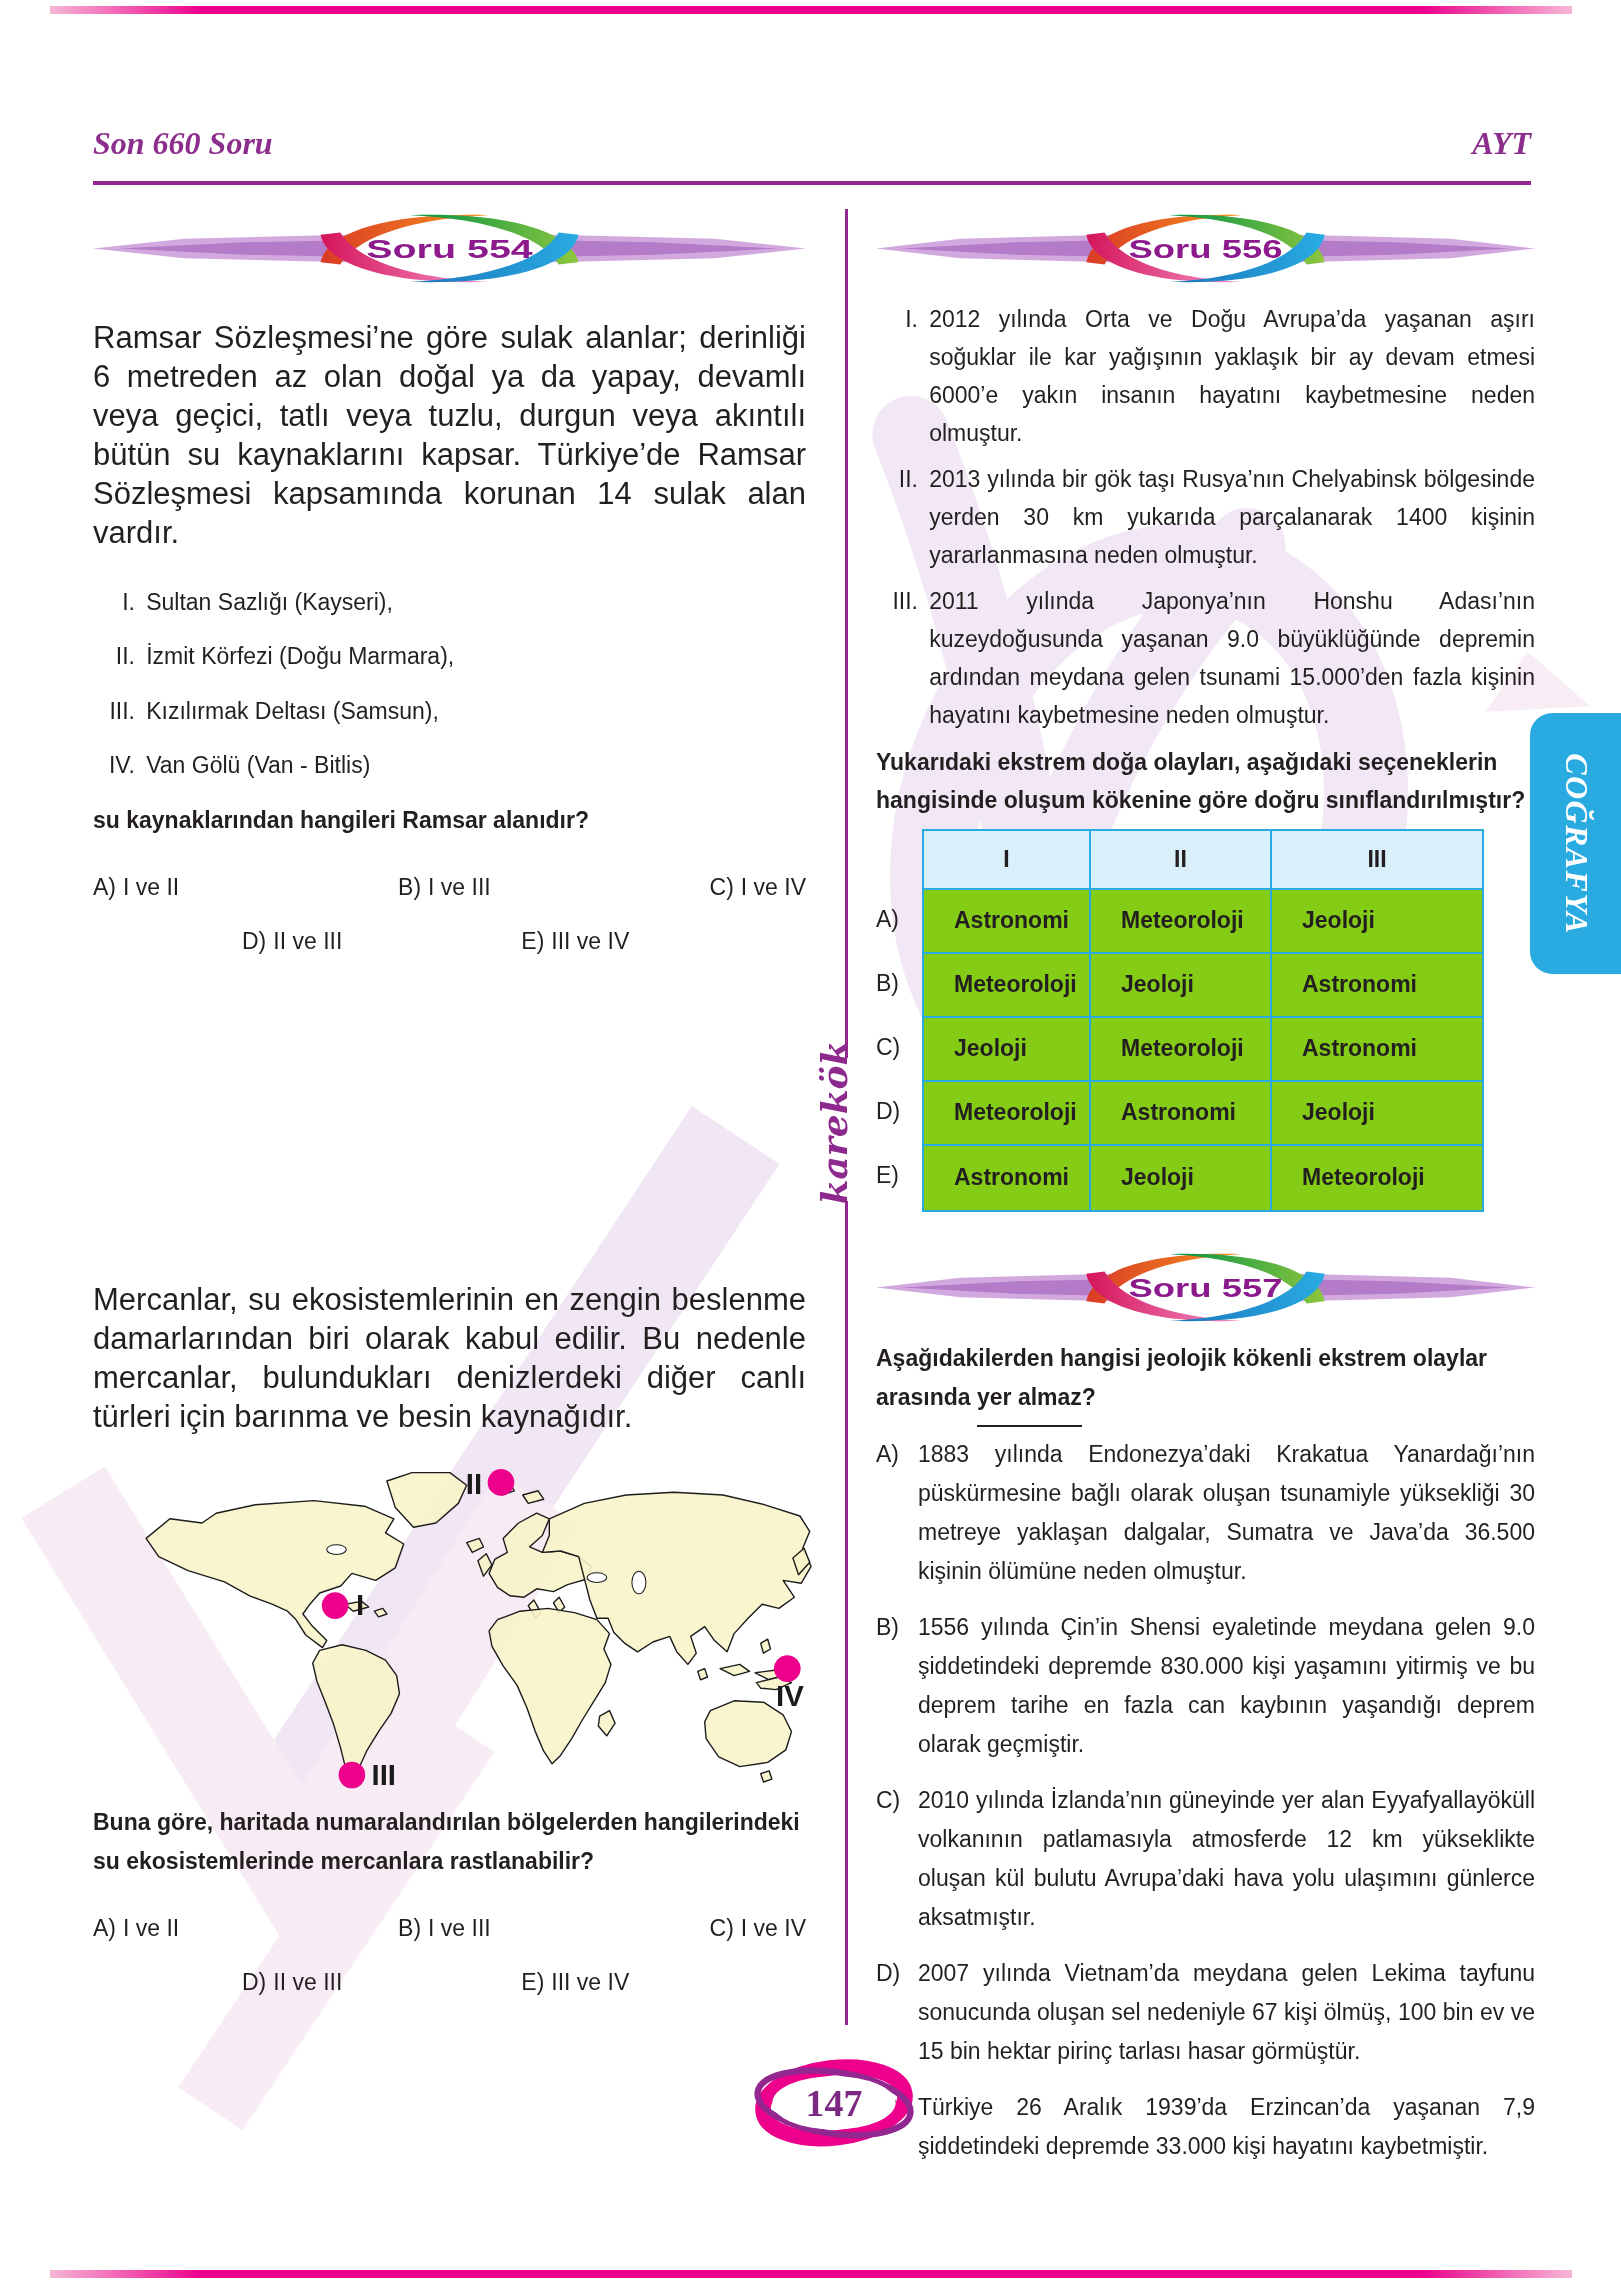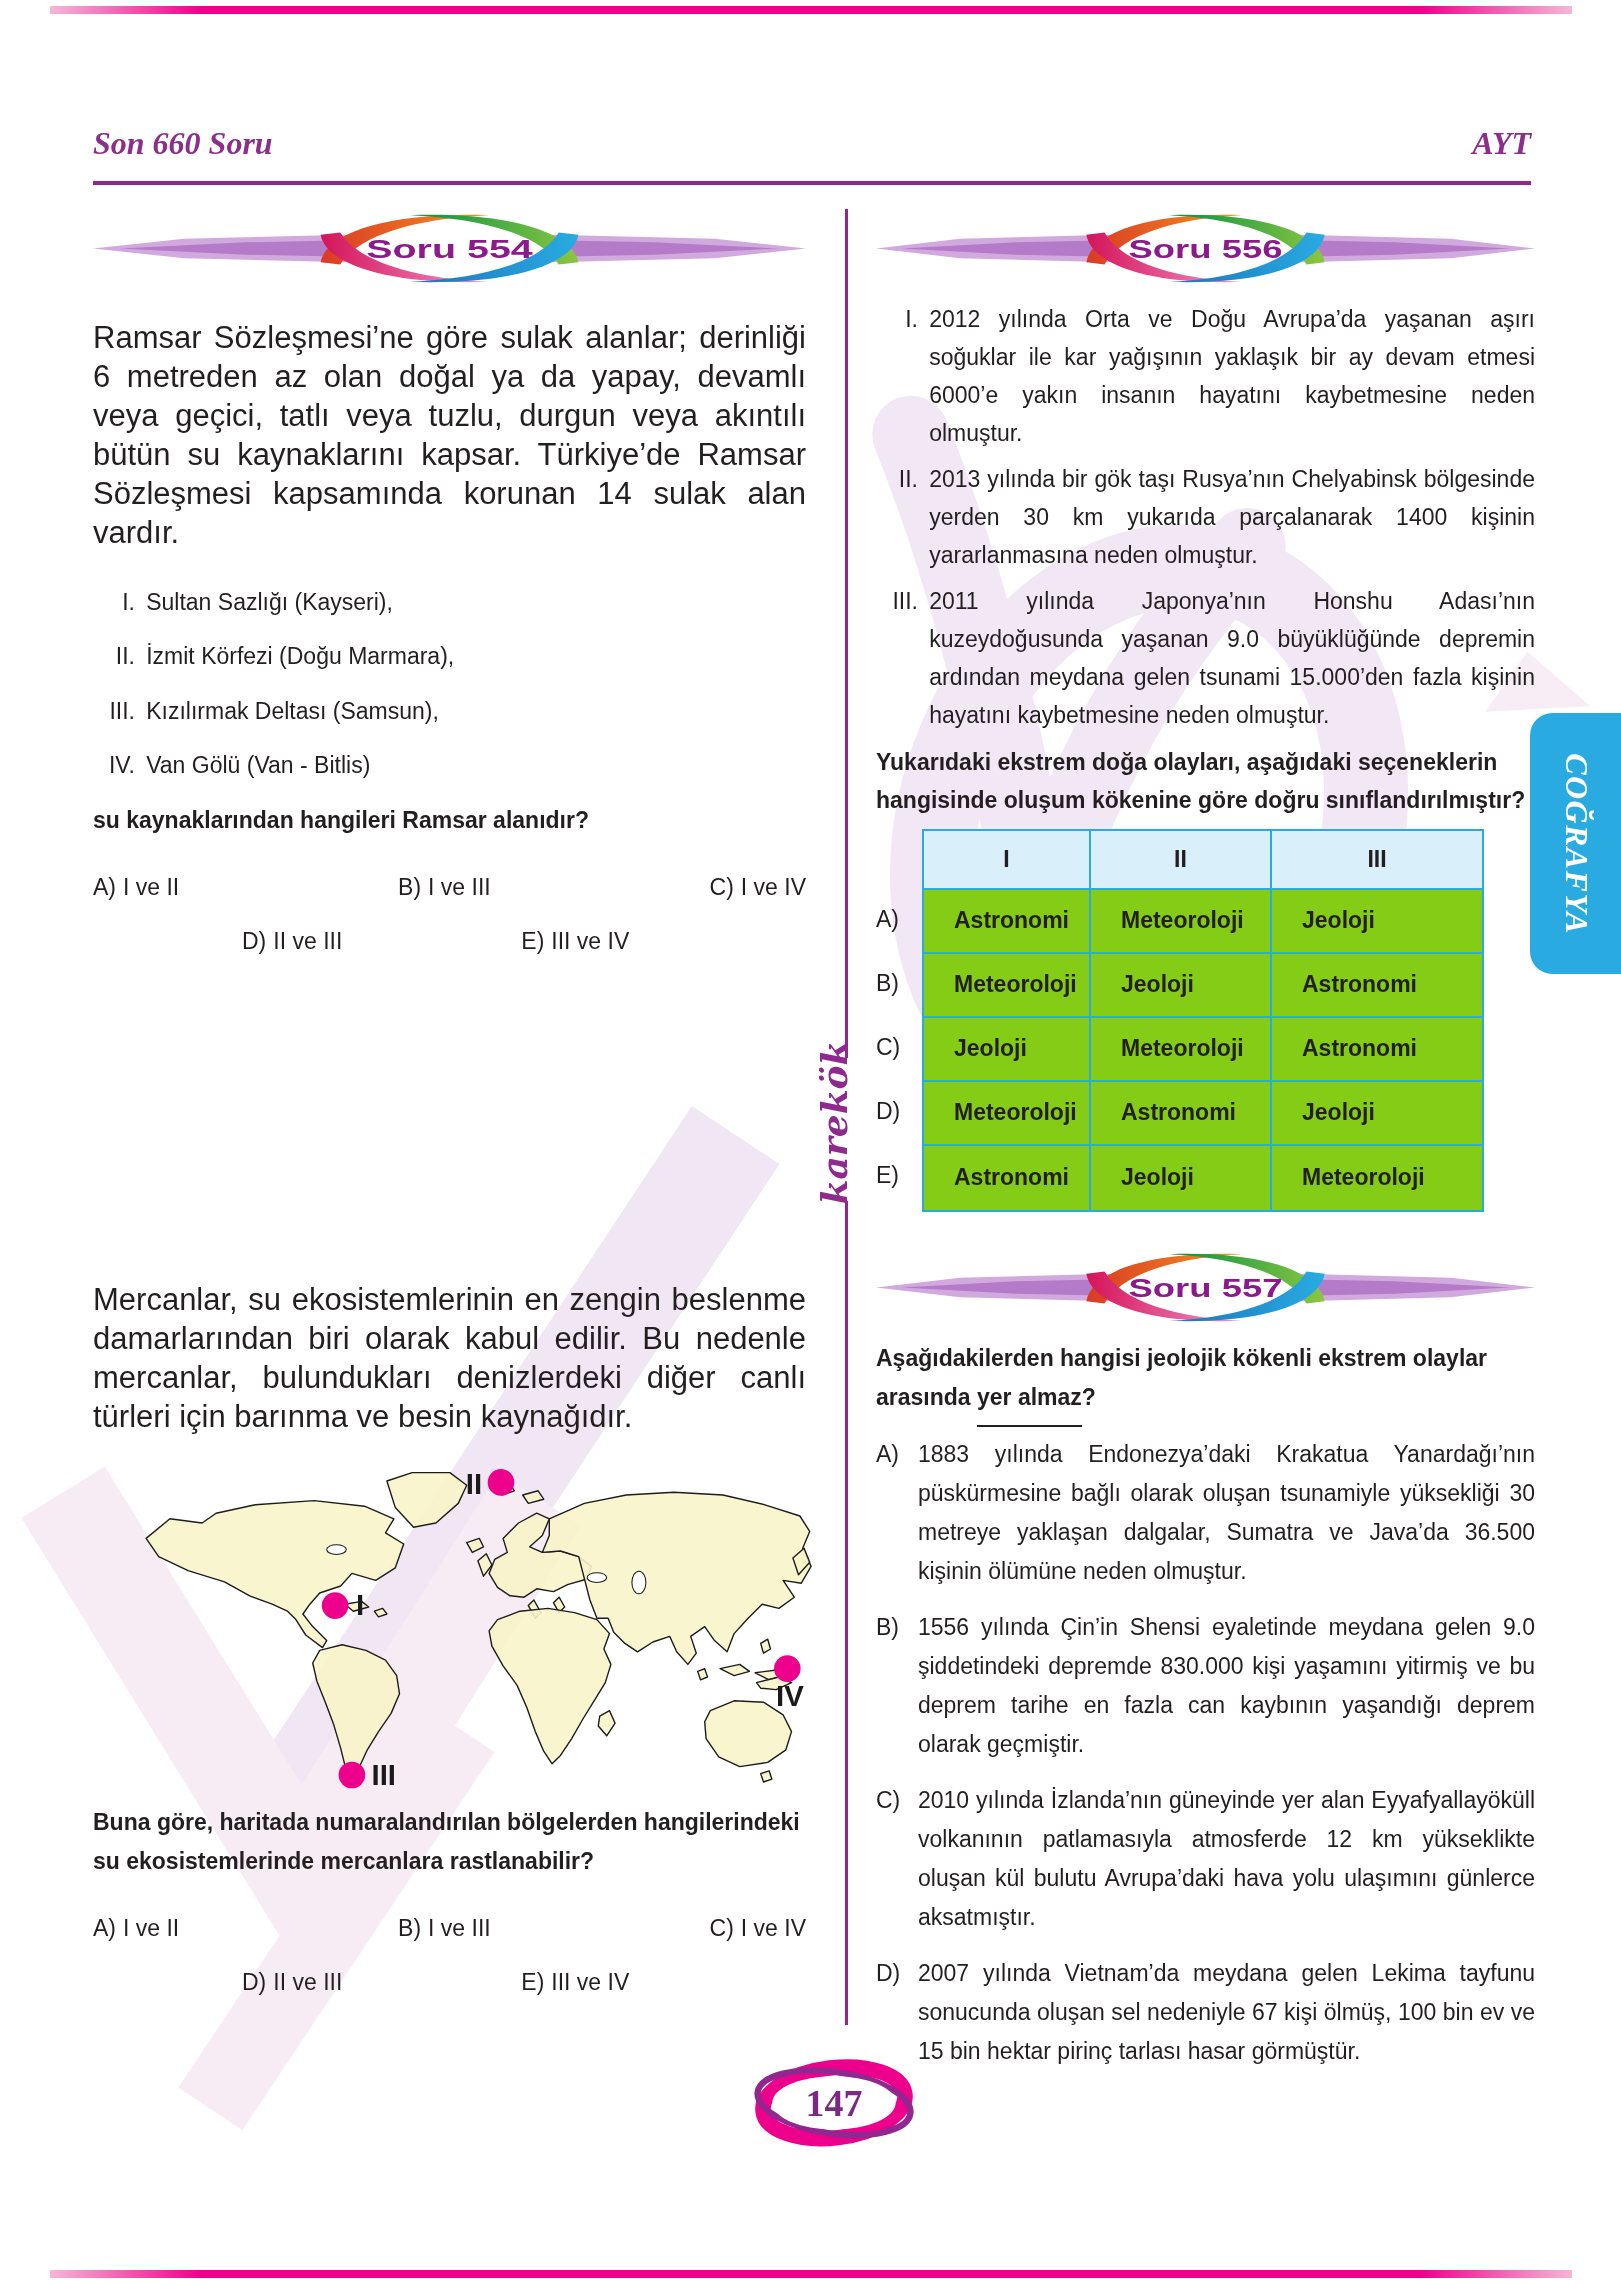--- a/index.html
+++ b/index.html
@@ -338,20 +338,24 @@
         <span class="txt">1556 yılında Çin’in Shensi eyaletinde meydana gelen 9.0 şiddetindeki depremde 830.000 kişi yaşamını yitirmiş ve bu deprem tarihe en fazla can kaybının yaşandığı deprem olarak geçmiştir.</span>
       </div>
       <div class="aopt">
         <span class="lab">C)</span>
         <span class="txt">2010 yılında İzlanda’nın güneyinde yer alan Eyyafyallayöküll volkanının patlamasıyla atmosferde 12 km yükseklikte oluşan kül bulutu Avrupa’daki hava yolu ulaşımını günlerce aksatmıştır.</span>
       </div>
       <div class="aopt">
         <span class="lab">D)</span>
         <span class="txt">2007 yılında Vietnam’da meydana gelen Lekima tayfunu sonucunda oluşan sel nedeniyle 67 kişi ölmüş, 100 bin ev ve 15 bin hektar pirinç tarlası hasar görmüştür.</span>
       </div>
+      <div class="aopt">
+        <span class="lab">E)</span>
+        <span class="txt">Türkiye 26 Aralık 1939’da Erzincan’da yaşanan 7,9 şiddetindeki depremde 33.000 kişi hayatını kaybetmiştir.</span>
+      </div>
     </div>
 
     <div class="side-tab">
       <span>COĞRAFYA</span>
     </div>
 
     <svg class="pgnum" viewBox="0 0 254 138">
       <ellipse cx="127" cy="68" rx="102" ry="50" fill="none" stroke="#EC008C" stroke-width="22" transform="rotate(-7 127 68)"></ellipse>
       <ellipse cx="127" cy="68" rx="110" ry="44" fill="none" stroke="#92278F" stroke-width="9" transform="rotate(8 127 68)"></ellipse>
       <ellipse cx="127" cy="68" rx="88" ry="38" fill="#ffffff"></ellipse>

